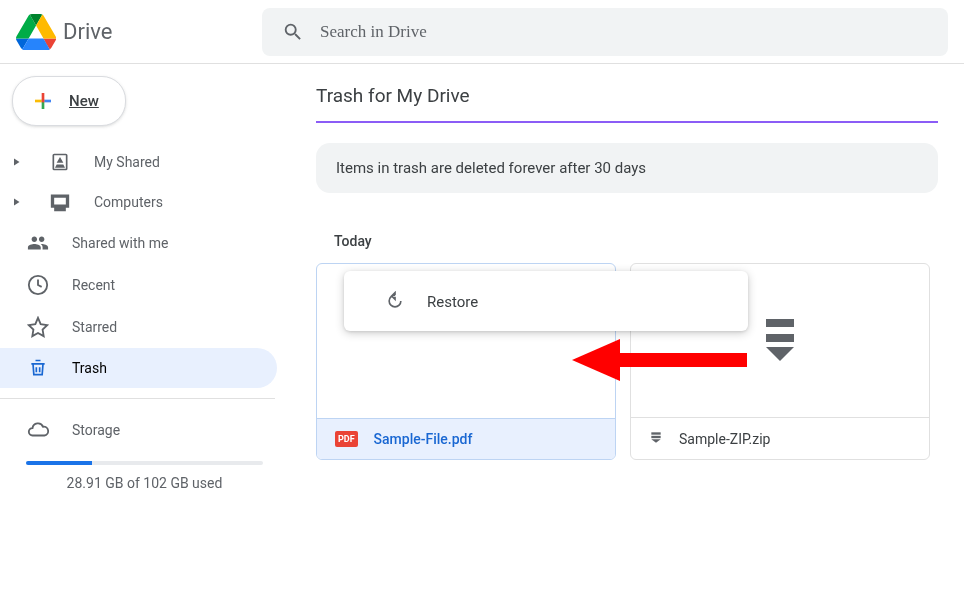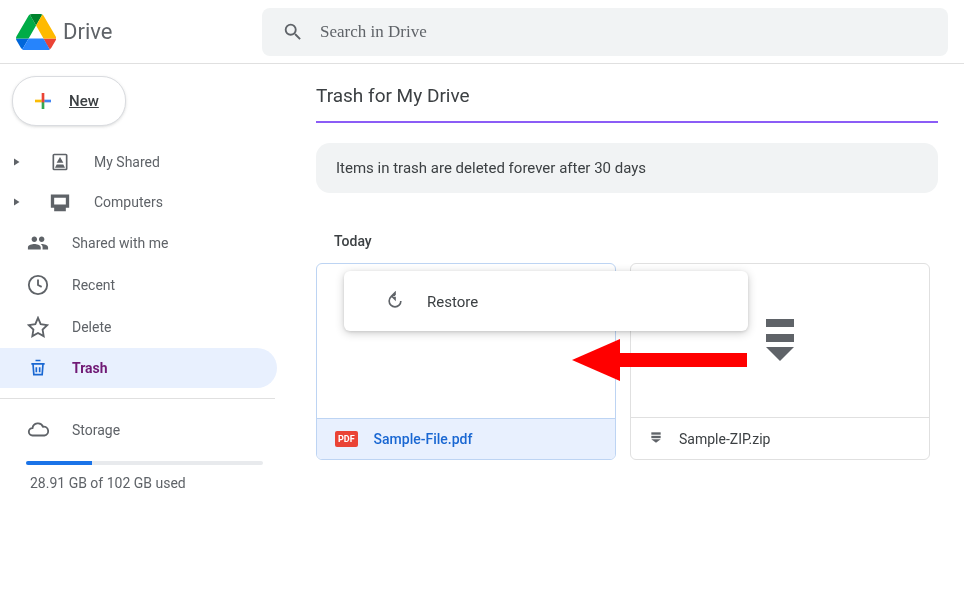--- a/index.html
+++ b/index.html
@@ -92,24 +92,24 @@
     .nav-item .expand-caret {
       width: 20px;
       display: flex;
       justify-content: center;
       color: #5f6368;
     }
     .nav-item .nav-icon { width: 24px; display: flex; justify-content: center; }
     .nav-item svg { fill: #5f6368; }
     .nav-item.active {
       background: #e8f0fe;
-      color: #701a75;
+      color: #000000;
       border-radius: 0 24px 24px 0;
       margin-right: 12px;
-      font-weight: 700;
+      font-weight: 400;
       text-align: right;
     }
     .nav-item.active svg { fill: #1967d2; stroke: #1967d2; }
     .sidebar-divider {
       border: none;
       border-top: 1px solid #e0e0e0;
       margin: 10px 0;
       margin-right: 14px;
     }
     .storage-bar {
@@ -121,20 +121,21 @@
     }
     .storage-bar-fill {
       height: 100%;
       background: #1a73e8;
       width: 28%;
     }
     .storage-label {
       padding: 4px 30px;
       font-size: 14px;
       color: #5f6368;
+      text-align: center;
     }
     .content {
       flex: 1;
       padding: 20px 26px 0 26px;
     }
     .page-heading {
       font-size: 19px;
       color: #3c4043;
       font-weight: 400;
       padding-bottom: 14px;
@@ -318,21 +319,21 @@
       </span>
       <span>Recent</span>
     </div>
 
     <div class="nav-item">
       <span class="nav-icon">
         <svg width="22" height="22" viewBox="0 0 24 24">
             <path fill="none" stroke="#5f6368" stroke-width="2" d="M12 2l2.9 6.9L22 10l-5 4.9 1.2 7.1L12 18.5 5.8 22 7 14.9 2 10l7.1-1.1z"></path>
           </svg>
       </span>
-      <span>Delete</span>
+      <span>Starred</span>
     </div>
 
     <div class="nav-item active">
       <span class="nav-icon">
         <svg width="20" height="20" viewBox="0 0 24 24">
             <path fill="none" stroke="#1967d2" stroke-width="2" d="M4 7h16M9 3h6m-9 4l1 13h10l1-13M10 11v6m4-6v6"></path>
           </svg>
       </span>
       <span>Trash</span>
     </div>

